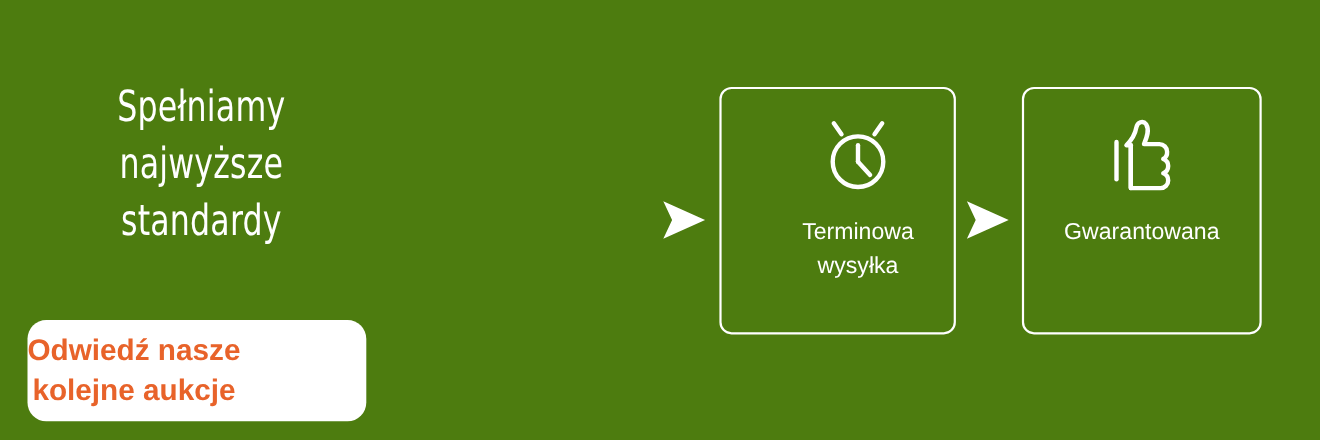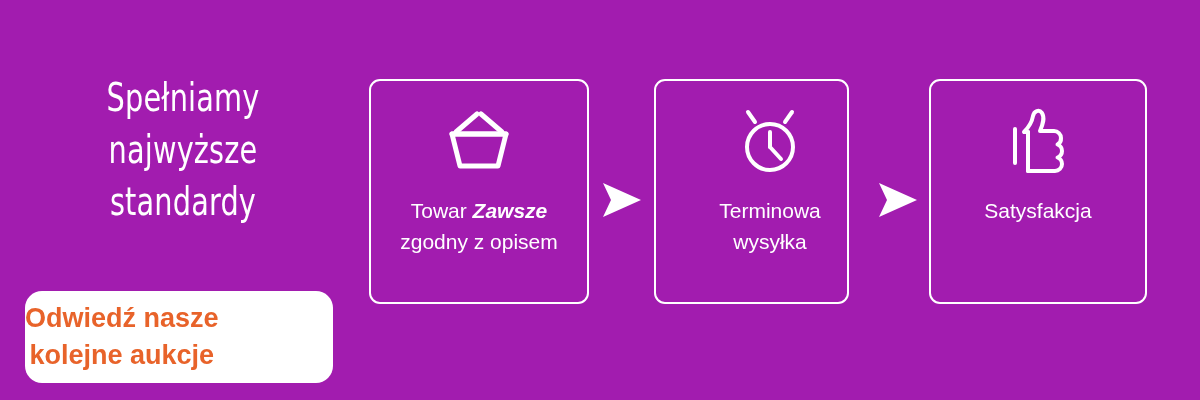--- a/index.html
+++ b/index.html
@@ -9,21 +9,21 @@
   body {
     width: 1200px;
     height: 400px;
     overflow: hidden;
     font-family: "Liberation Sans", sans-serif;
   }
   #banner {
     position: relative;
     width: 1200px;
     height: 400px;
-    background: #a21caf;
+    background: #4d7c0f;
     box-sizing: border-box;
   }
 
   
   #headline {
     position: absolute;
     left: 8px;
     top: 72px;
     width: 350px;
     text-align: center;
@@ -67,21 +67,21 @@
     height: 225px;
     border: 2px solid #ffffff;
     border-radius: 11px;
     box-sizing: border-box;
     display: flex;
     flex-direction: column;
     align-items: center;
     justify-content: flex-start;
   }
   #card-0 { left: 369px; width: 220px; }
-  #card-1 { left: 654px; width: 195px; padding-left: 37px; }
+  #card-1 { left: 654px; width: 215px; padding-left: 37px; }
   #card-2 { left: 929px; width: 218px; }
 
   .card-icon {
     margin-top: 20px;
     height: 80px;
     display: flex;
     align-items: center;
     justify-content: center;
   }
   .card-text {
@@ -113,34 +113,20 @@
 <div id="banner">
 
   <div id="headline">Spełniamy najwyższe
 standardy</div>
 
   <div id="cta-button">
     <span id="cta-label">Odwiedź nasze
 kolejne aukcje</span>
   </div>
 
-  <div class="card" id="card-0">
-    <div class="card-icon">
-      <svg width="74" height="62" viewBox="0 0 74 62" fill="none" aria-hidden="true">
-        <path d="M10 24 L64 24 L56 56 L18 56 Z" stroke="#ffffff" stroke-width="5" stroke-linejoin="round"></path>
-        <line x1="10" y1="24" x2="64" y2="24" stroke="#ffffff" stroke-width="5" stroke-linecap="round"></line>
-        <line x1="14" y1="22" x2="35" y2="4" stroke="#ffffff" stroke-width="5" stroke-linecap="round"></line>
-        <line x1="60" y1="22" x2="39" y2="4" stroke="#ffffff" stroke-width="5" stroke-linecap="round"></line>
-      </svg>
-    </div>
-    <div class="card-text">
-      <span>Towar </span><span class="em">Zawsze</span><br>
-      <span>zgodny z opisem</span>
-    </div>
-  </div>
 
   <div class="arrow" id="arrow-0">
     <svg width="44" height="38" viewBox="0 0 44 38" aria-hidden="true">
       <path d="M3 2 L41 19 L3 36 L11 19 Z" fill="#ffffff"></path>
     </svg>
   </div>
 
   <div class="card" id="card-1">
     <div class="card-icon">
       <svg width="78" height="70" viewBox="0 0 78 70" fill="none" aria-hidden="true">
@@ -165,17 +151,17 @@
 
   <div class="card" id="card-2">
     <div class="card-icon">
       <svg width="72" height="72" viewBox="0 0 72 72" fill="none" aria-hidden="true">
         <line x1="13" y1="24" x2="13" y2="58" stroke="#ffffff" stroke-width="4" stroke-linecap="round"></line>
         <path d="M26 66 L53 66 A7 7 0 0 0 60 59 A7 7 0 0 0 55.5 52.5 A7 7 0 0 0 60 46 A7 7 0 0 0 55.5 39.5 A7 7 0 0 0 59 33 A7 7 0 0 0 52 26 L38 26 C41 19 43 13 40 8 C37 4 32 6 31 11 C30 17 27 22 22 27 L26 27 Z" stroke="#ffffff" stroke-width="4" stroke-linejoin="round" stroke-linecap="round" fill="none"></path>
         <line x1="26" y1="27" x2="26" y2="66" stroke="#ffffff" stroke-width="4" stroke-linecap="round"></line>
       </svg>
     </div>
     <div class="card-text">
-      <span>Satysfakcja</span><br>
+      <span>Gwarantowana</span><br>
     </div>
   </div>
 
 </div>
 
 </body></html>

